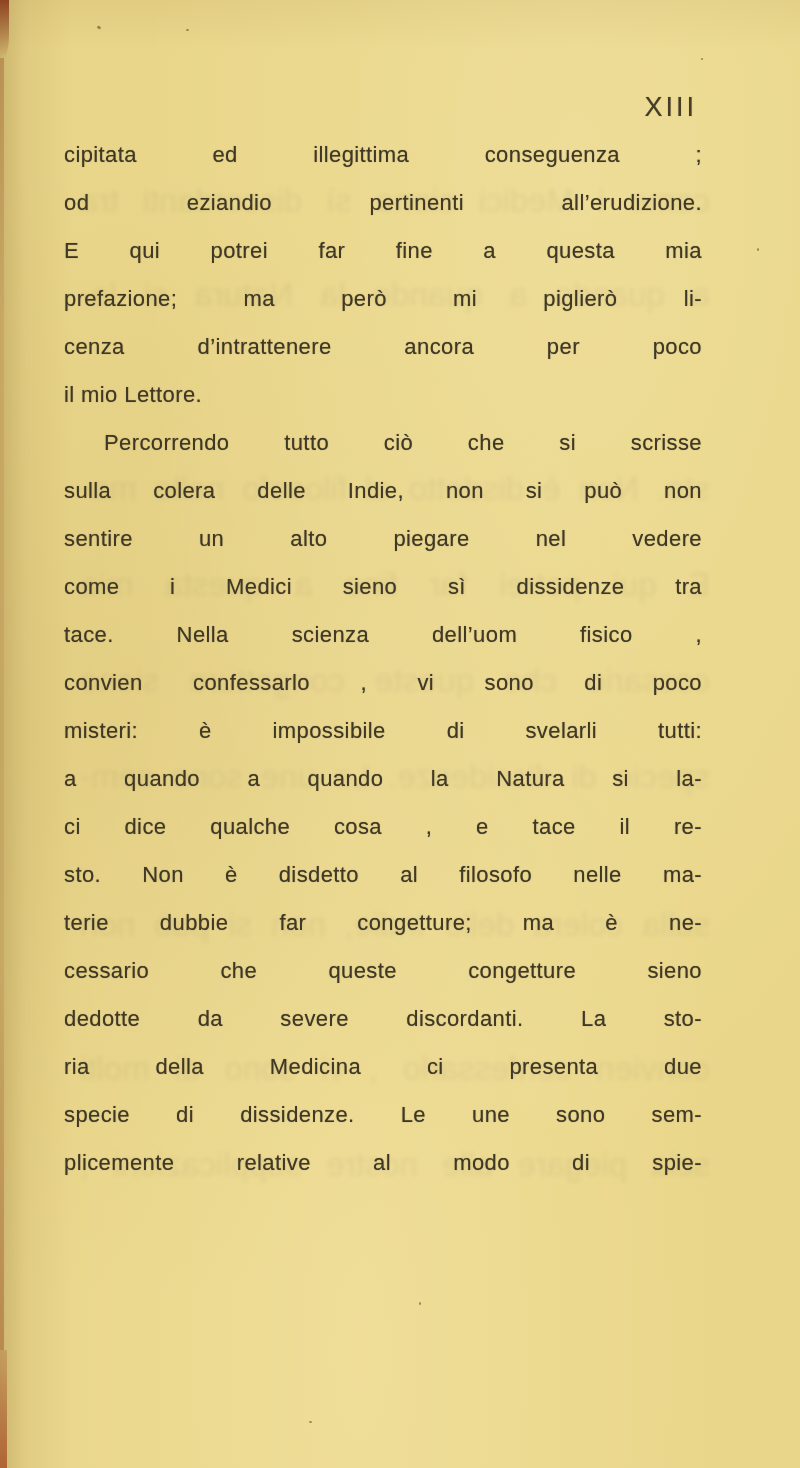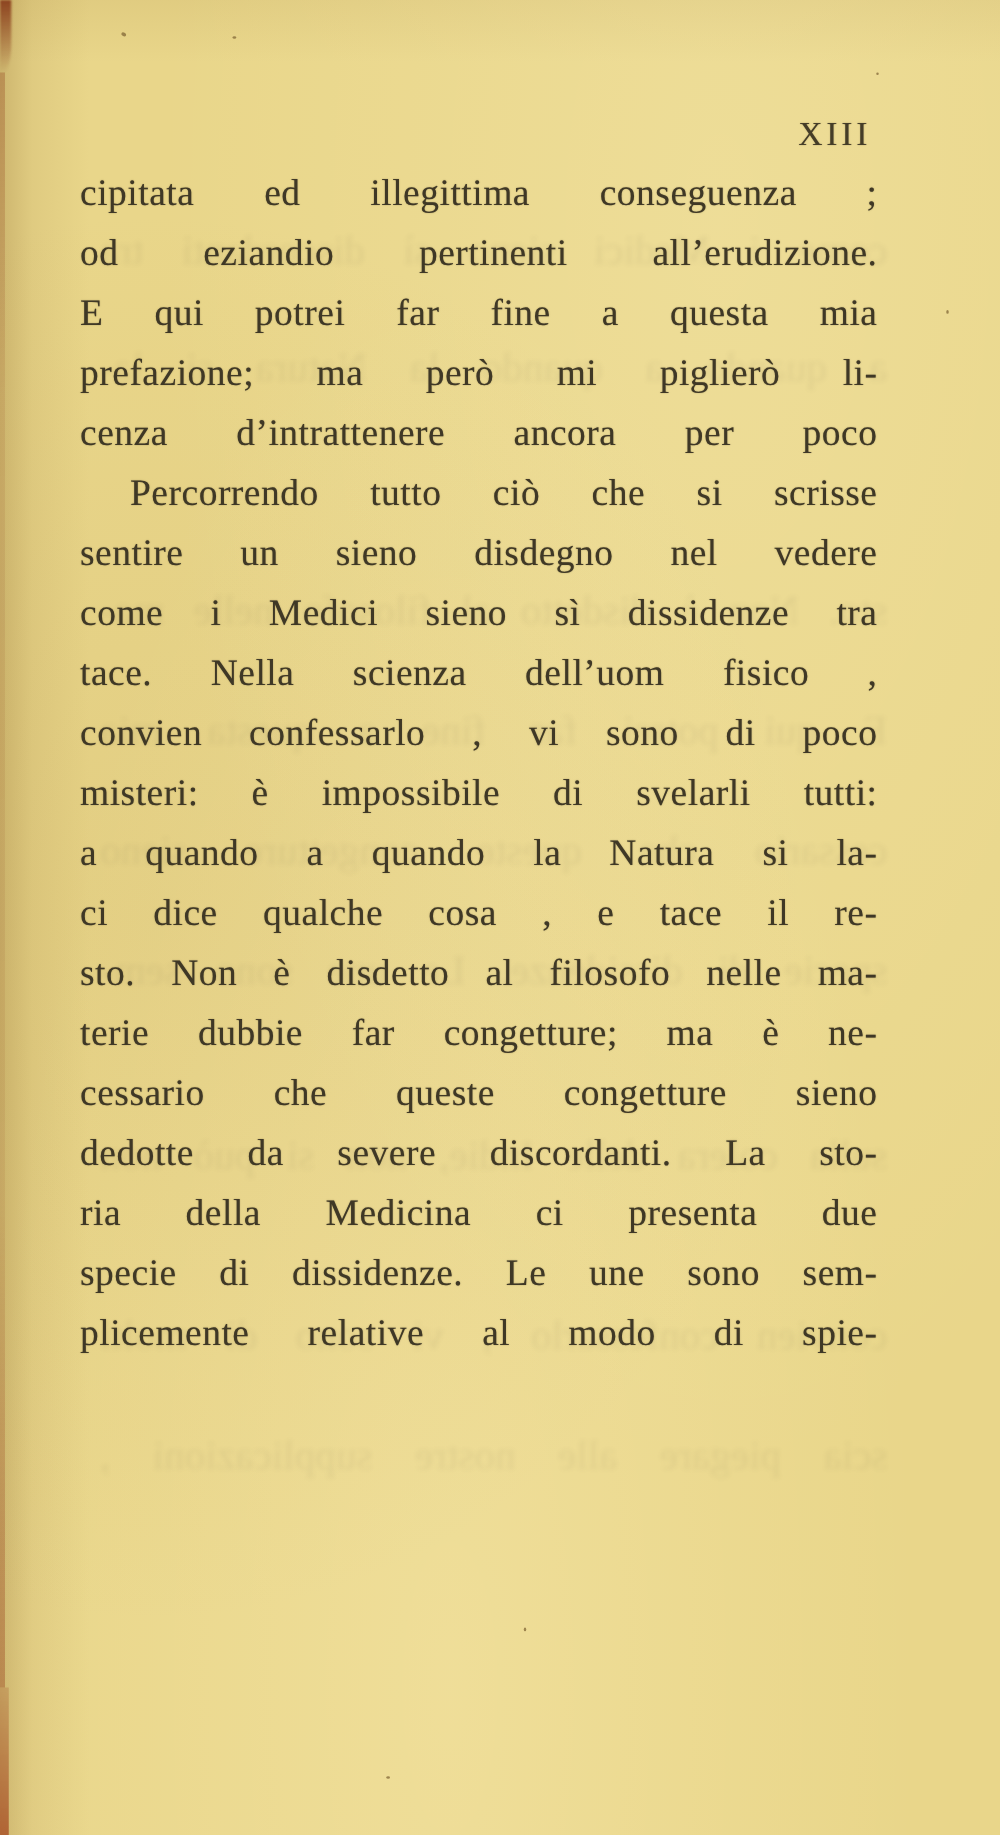--- a/index.html
+++ b/index.html
@@ -13,21 +13,21 @@
     position: relative;
     width: 800px;
     height: 1468px;
     background-color: #e9d68a;
     background-image:
       radial-gradient(ellipse at 72% 12%, rgba(255,246,200,0.22), rgba(255,246,200,0) 55%),
       radial-gradient(ellipse at 45% 92%, rgba(255,242,190,0.28), rgba(255,242,190,0) 60%),
       radial-gradient(ellipse at 15% 50%, rgba(170,135,60,0.10), rgba(170,135,60,0) 55%),
       linear-gradient(to bottom, rgba(150,115,45,0.10), rgba(150,115,45,0) 50px),
       linear-gradient(to right, rgba(140,105,45,0.30), rgba(140,105,45,0.10) 26px, rgba(140,105,45,0) 72px);
-    font-family: Liberation Serif, serif;
+    font-family: Liberation Sans, sans-serif;
     color: #3f3826;
     overflow: hidden;
   }
 
   
   .edge-red-top {
     position: absolute; left: 0; top: 0; width: 9px; height: 58px;
     background: linear-gradient(to bottom, rgba(138,62,28,0.95), rgba(138,62,28,0.25) 75%, rgba(138,62,28,0));
     border-bottom-right-radius: 70% 40%;
     filter: blur(0.7px);
@@ -74,21 +74,21 @@
 
   .text-block {
     position: absolute;
     left: 64px;
     top: 131px;
     width: 638px;
   }
   .line {
     height: 48px;
     line-height: 48px;
-    font-size: 30px;
+    font-size: 22px;
     letter-spacing: 0.4px;
     text-align: justify;
     text-align-last: justify;
     text-shadow: 0 0 1px rgba(66,56,32,0.55);
     white-space: normal;
   }
   .line.para-end { text-align-last: left; }
   .line.indent  { text-indent: 40px; }
 
   .speck {
@@ -124,23 +124,25 @@
   <div class="ghost" style="top:1142px">scia piegare alle nostre supplicazioni ,</div>
 
   <div class="page-number">XIII</div>
 
   <div class="text-block">
     <div class="line">cipitata ed illegittima conseguenza ;</div>
     <div class="line">od eziandio pertinenti all’erudizione.</div>
     <div class="line">E qui potrei far fine a questa mia</div>
     <div class="line">prefazione; ma però mi piglierò li-</div>
     <div class="line">cenza d’intrattenere ancora per poco</div>
+    <div class="line para-end">il mio Lettore.</div>
 
     <div class="line indent">Percorrendo tutto ciò che si scrisse</div>
-    <div class="line">sentire un sieno disdegno nel vedere</div>
+    <div class="line">sulla colera delle Indie, non si può non</div>
+    <div class="line">sentire un alto piegare nel vedere</div>
     <div class="line">come i Medici sieno sì dissidenze tra</div>
     <div class="line">tace. Nella scienza dell’uom fisico ,</div>
     <div class="line">convien confessarlo , vi sono di poco</div>
     <div class="line">misteri: è impossibile di svelarli tutti:</div>
     <div class="line">a quando a quando la Natura si la-</div>
     <div class="line">ci dice qualche cosa , e tace il re-</div>
     <div class="line">sto. Non è disdetto al filosofo nelle ma-</div>
     <div class="line">terie dubbie far congetture; ma è ne-</div>
     <div class="line">cessario che queste congetture sieno</div>
     <div class="line">dedotte da severe discordanti. La sto-</div>

